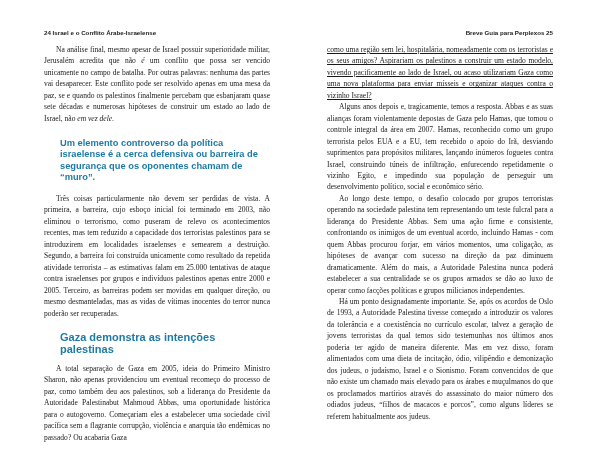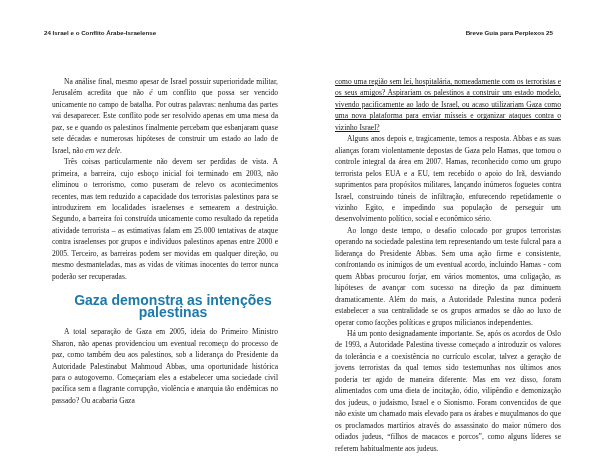--- a/index.html
+++ b/index.html
@@ -7,43 +7,44 @@
   .page { position: absolute; top: 0; height: 463px; }
   .page.left { left: 44px; width: 226px; }
   .page.right { left: 327px; width: 226px; }
   .running-head {
     position: absolute; top: 29px; font-family: "Liberation Sans", sans-serif;
     font-weight: bold; font-size: 6.2px; color: #222; white-space: nowrap;
   }
   .left .running-head { left: 0; }
   .right .running-head { right: 0; }
   .body-text {
-    position: absolute; top: 44px; left: 8px; width: 226px;
+    position: absolute; top: 44px; left: 0; width: 226px;
     font-family: "Liberation Serif", serif; font-size: 7.55px; line-height: 11.45px;
-    color: #1a1a1a; text-align: justify; hyphens: none; margin-top: 32px;
+    color: #1a1a1a; text-align: justify; hyphens: none;
   }
   .body-text p { margin: 0; text-indent: 12px; }
   .body-text p.noindent { text-indent: 0; text-decoration: underline; }
   .pullquote {
     font-family: "Liberation Sans", sans-serif; font-weight: bold; color: #1d7aa8;
     font-size: 9.3px; line-height: 11.2px; margin: 14px 0 10px 16px; text-align: left;
   }
   .subhead {
     font-family: "Liberation Sans", sans-serif; font-weight: bold; color: #1d7aa8;
-    font-size: 14px; line-height: 12px; margin: 12px 0 8px 16px; text-align: center;
+    font-size: 11px; line-height: 12px; margin: 12px 0 8px 16px; text-align: left;
   }
   em { font-style: italic; }
 </style>
 </head>
 <body>
 
 <div class="page left">
   <div class="running-head">24  Israel e o Conflito Árabe-Israelense</div>
   <div class="body-text">
     <p><span>Na análise final, mesmo apesar de Israel possuir superioridade militar, Jerusalém acredita que não </span><em>é</em><span> um conflito que possa ser vencido unicamente no campo de batalha. Por outras palavras: nenhuma das partes vai desaparecer. Este conflito pode ser resolvido apenas em uma mesa da paz, se e quando os palestinos finalmente percebam que esbanjaram quase sete décadas e numerosas hipóteses de construir um estado ao lado de Israel, não </span><em>em vez dele</em><span>.</span></p>
+    <div class="pullquote">Um elemento controverso da política israelense é a cerca defensiva ou barreira de segurança que os oponentes chamam de “muro”.</div>
     <p>Três coisas particularmente não devem ser perdidas de vista. A primeira, a barreira, cujo esboço inicial foi terminado em 2003, não eliminou o terrorismo, como puseram de relevo os acontecimentos recentes, mas tem reduzido a capacidade dos terroristas palestinos para se introduzirem em localidades israelenses e semearem a destruição. Segundo, a barreira foi construída unicamente como resultado da repetida atividade terrorista – as estimativas falam em 25.000 tentativas de ataque contra israelenses por grupos e indivíduos palestinos apenas entre 2000 e 2005. Terceiro, as barreiras podem ser movidas em qualquer direção, ou mesmo desmanteladas, mas as vidas de vítimas inocentes do terror nunca poderão ser recuperadas.</p>
     <div class="subhead">Gaza demonstra as intenções palestinas</div>
     <p>A total separação de Gaza em 2005, ideia do Primeiro Ministro Sharon, não apenas providenciou um eventual recomeço do processo de paz, como também deu aos palestinos, sob a liderança do Presidente da Autoridade Palestinabut Mahmoud Abbas, uma oportunidade histórica para o autogoverno.  Começariam eles a estabelecer uma sociedade civil pacífica sem a flagrante corrupção, violência e anarquia tão endêmicas no passado? Ou acabaria Gaza</p>
   </div>
 </div>
 
 <div class="page right">
   <div class="running-head">Breve Guia para Perplexos  25</div>
   <div class="body-text">
     <p class="noindent">como uma região sem lei, hospitalária, nomeadamente com os terroristas e os seus amigos? Aspirariam os palestinos a construir um estado modelo, vivendo pacificamente ao lado de Israel, ou acaso utilizariam Gaza como uma nova plataforma para enviar mísseis e organizar ataques contra o vizinho Israel?</p>

